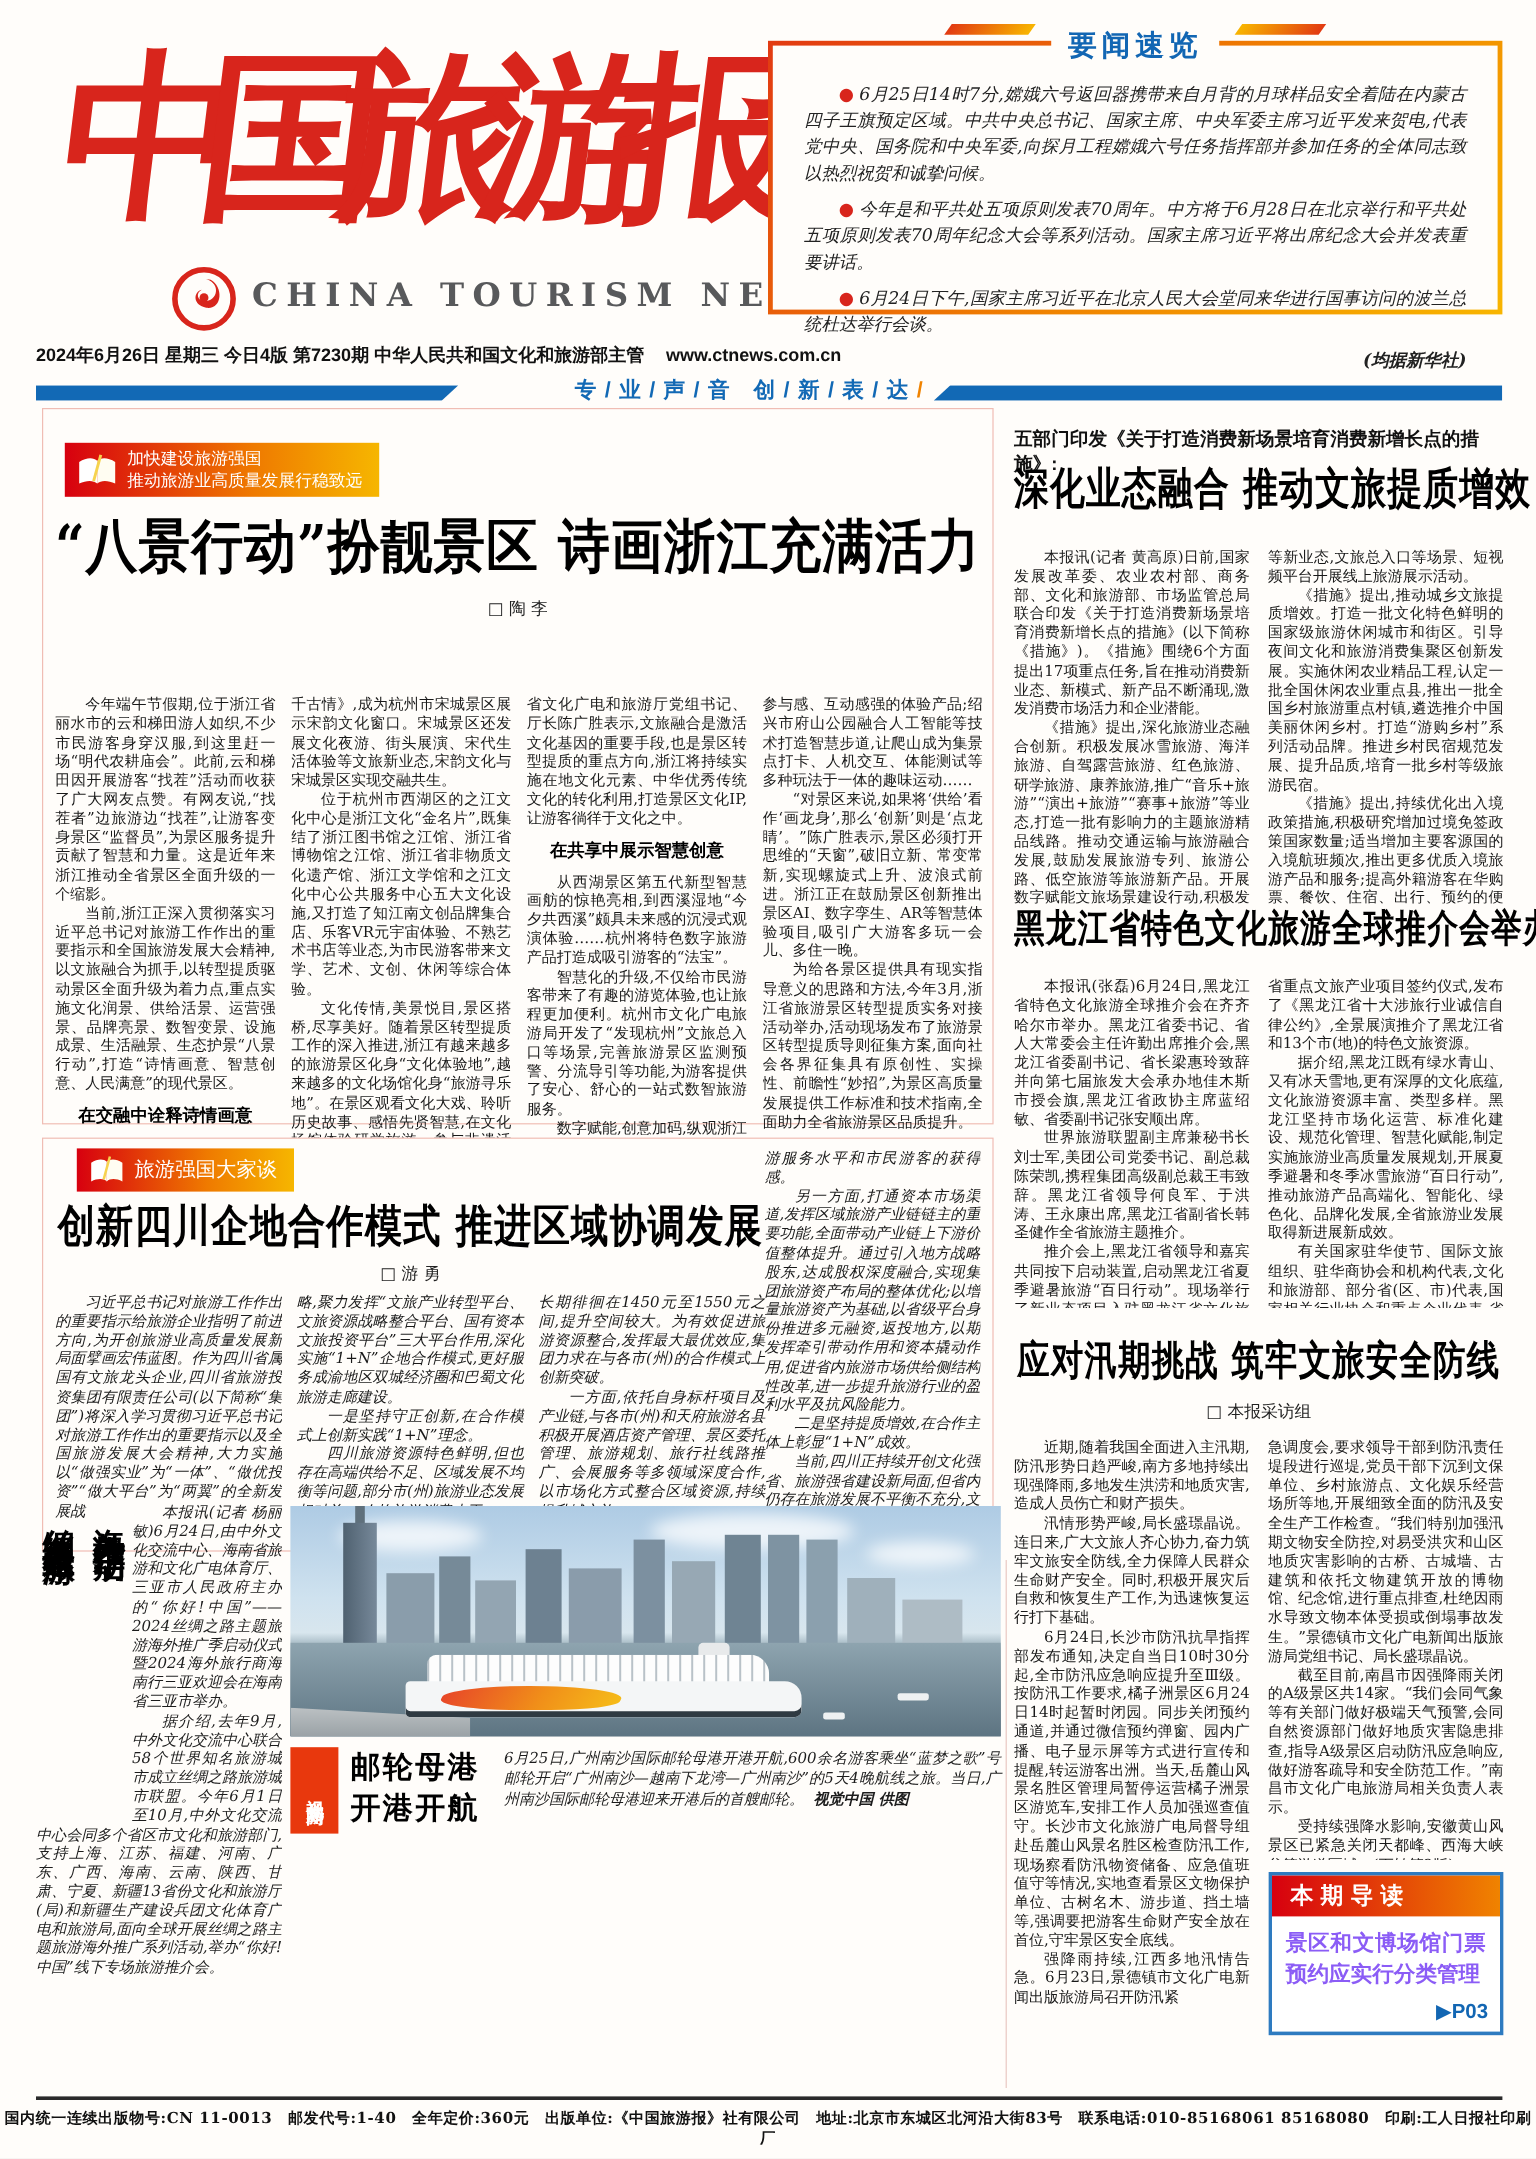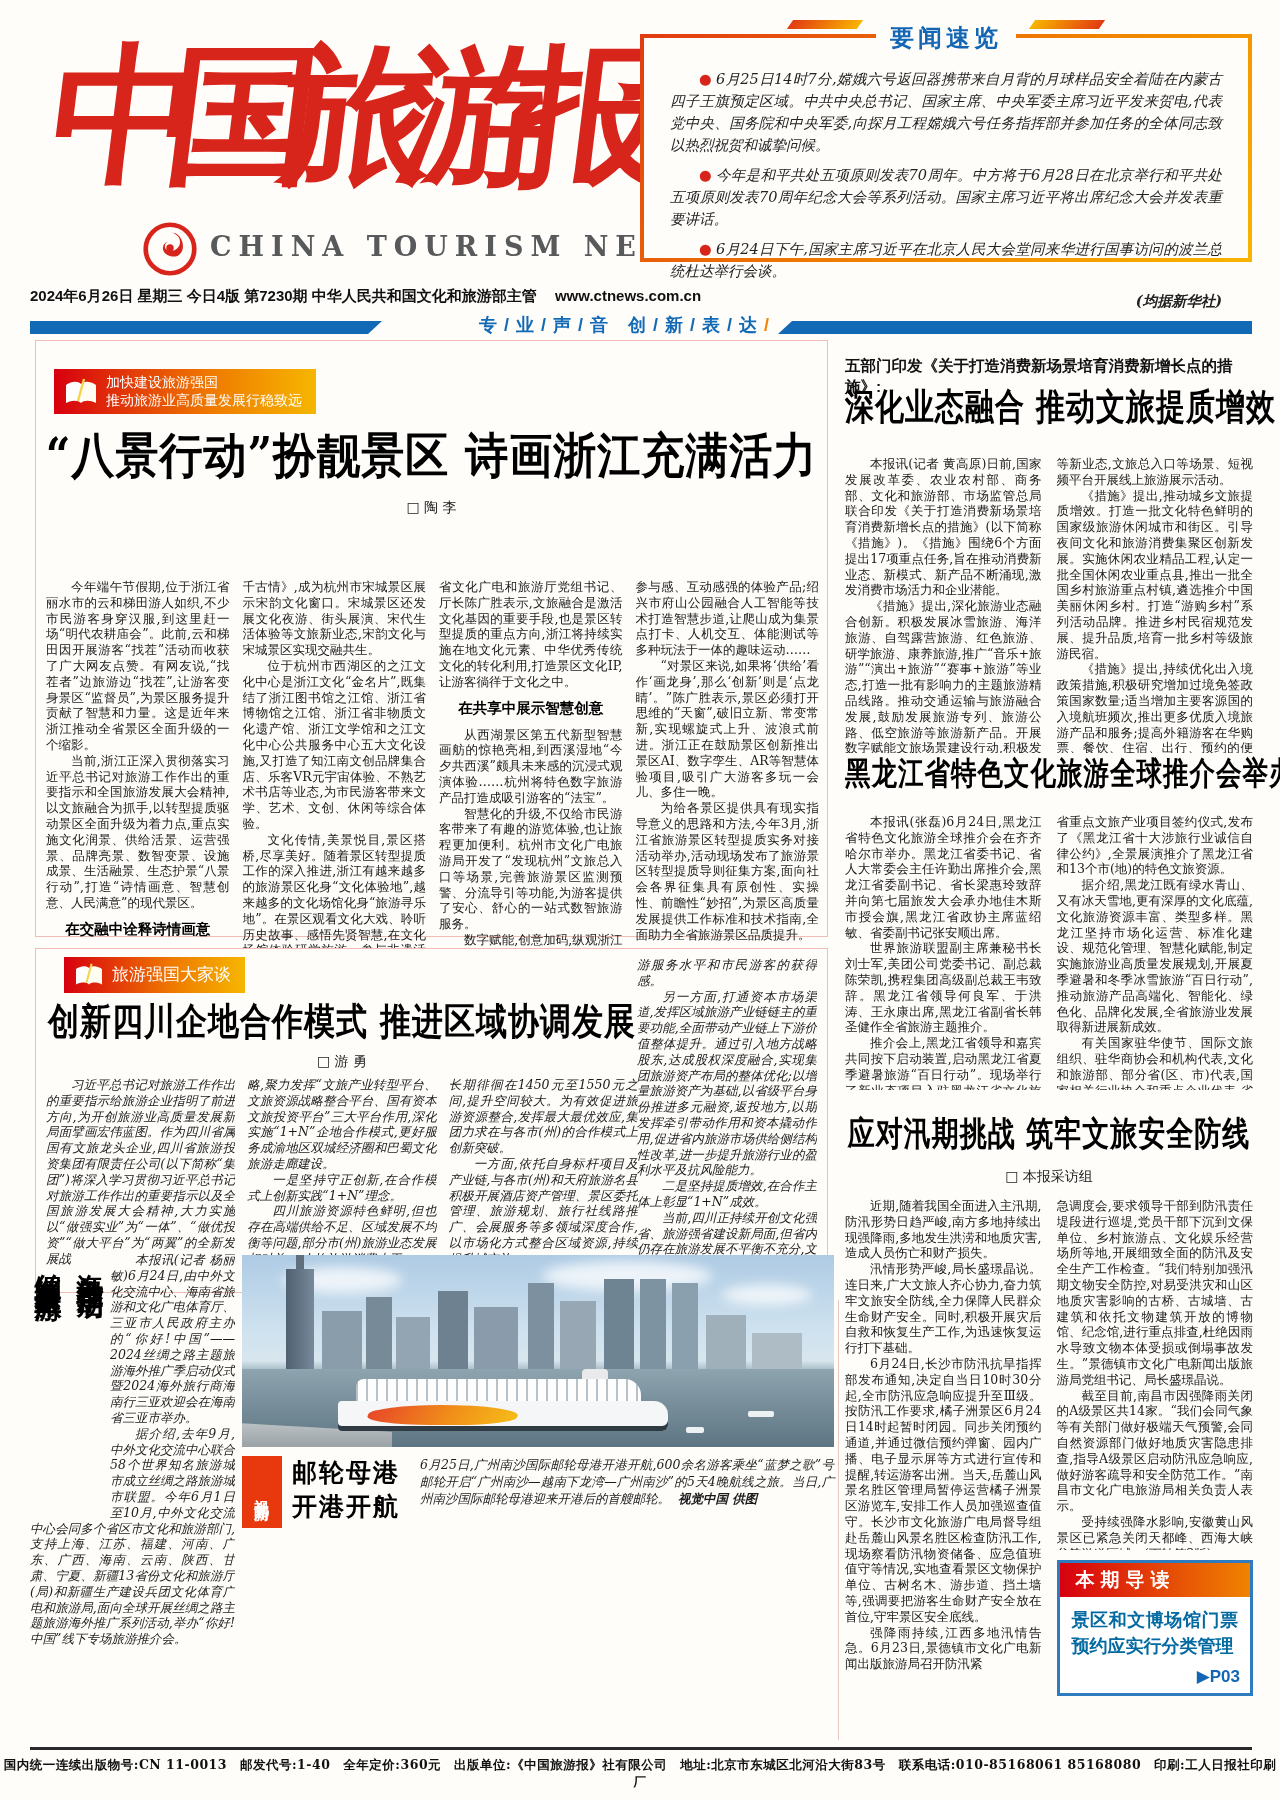--- a/index.html
+++ b/index.html
@@ -106,21 +106,21 @@
   
   .guide{
     margin-top:10px; border:3px solid #2e7bc0; background:#fff; height:136px; position:relative;
   }
   .guide-header{
     height:34px; background:linear-gradient(90deg,#d7000f,#f08300);
     color:#fff; font-family:"Liberation Sans","DejaVu Sans",sans-serif;
     font-weight:bold; font-size:19px; letter-spacing:6px;
     display:flex; align-items:center; padding-left:16px;
   }
-  .guide-text{ padding:10px 12px 0 12px; font-size:18px; line-height:26px; font-weight:bold; color:#0369a1; text-align:justify; }
+  .guide-text{ padding:10px 12px 0 12px; font-size:18px; line-height:26px; font-weight:bold; color:#8b5cf6; text-align:justify; }
   .guide-page{ position:absolute; right:10px; bottom:6px; font-weight:bold; font-size:17px; color:#1266b3;
     font-family:"Liberation Sans","DejaVu Sans",sans-serif; }
   
   .silk{ position:absolute; left:30px; top:1252px; width:205px; height:494px; overflow:hidden; }
   .silk-titles{ float:left; width:80px; height:262px; display:flex; flex-direction:row; gap:6px; padding-right:8px; }
   .silk-vt{
     writing-mode:vertical-rl; text-orientation:upright; font-weight:bold; color:#000;
     font-size:27px; line-height:36px; letter-spacing:3px; height:100%;
   }
   .silk p{ font-size:12.5px; line-height:15.8px; text-align:justify; font-style:italic; }

